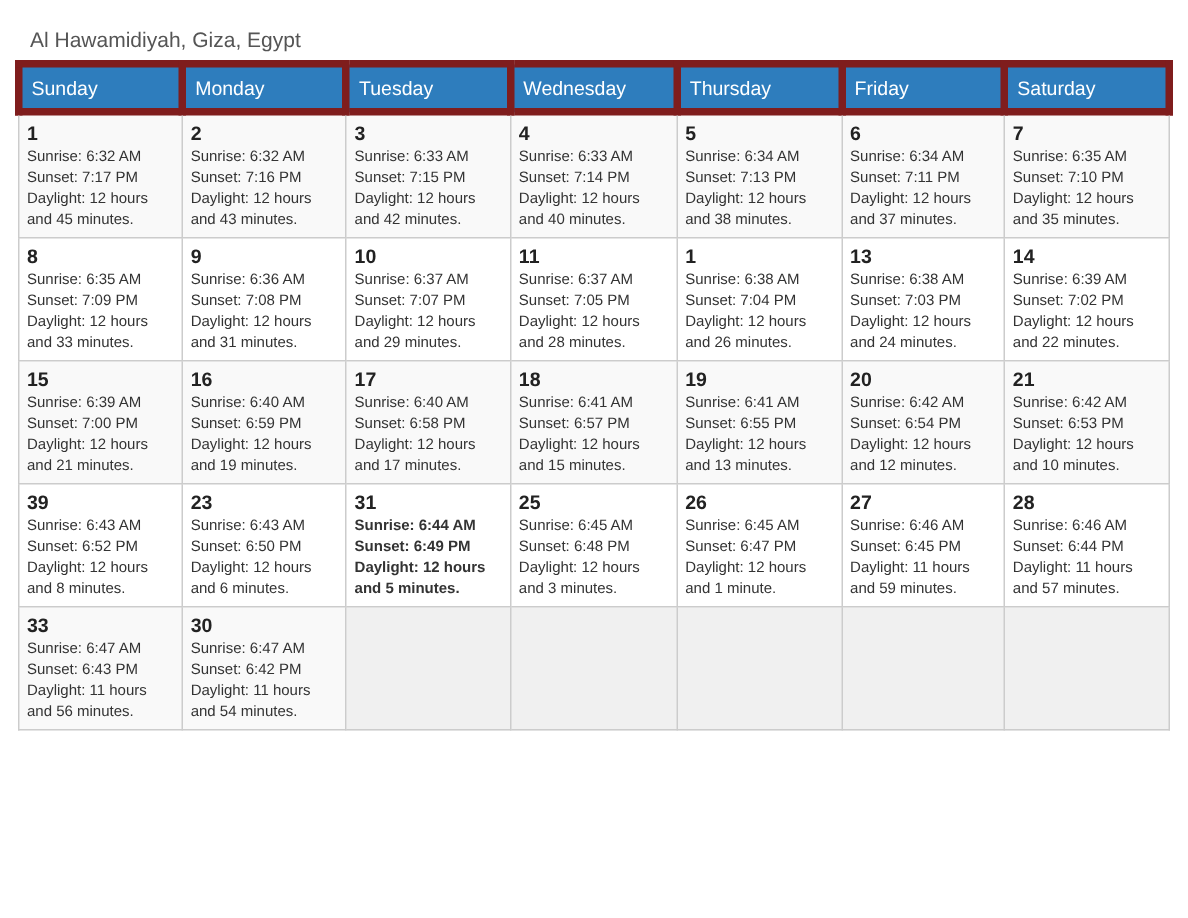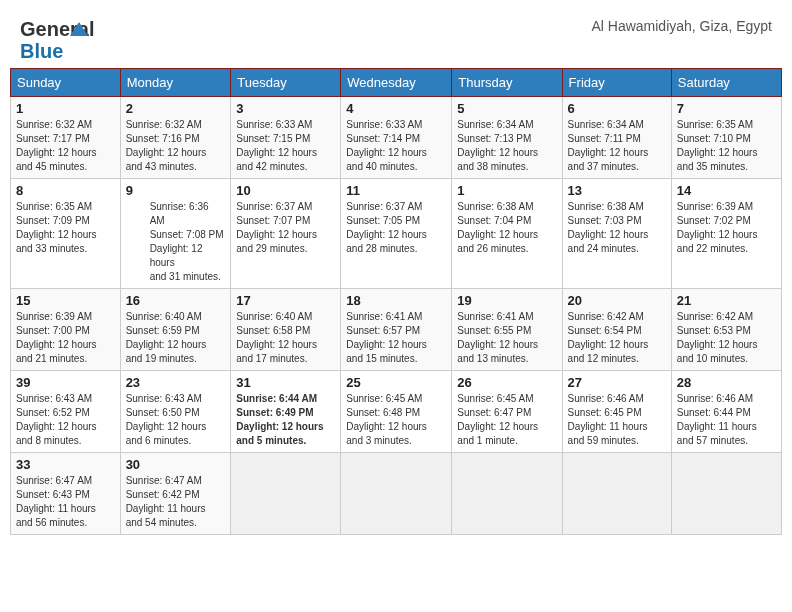--- a/index.html
+++ b/index.html
@@ -43,21 +43,21 @@
       border-collapse: collapse;
       font-size: 11px;
     }
     .calendar-table th {
       background: #2e7dbd;
       color: #fff;
       text-align: left;
       padding: 6px 6px;
       font-size: 13px;
       font-weight: normal;
-      border: 1px solid #7f1d1d;
+      border: 5px solid #7f1d1d;
     }
     .calendar-table td {
       border: 1px solid #ccc;
       padding: 4px 5px;
       vertical-align: top;
       width: 113px;
       min-height: 80px;
       background: #fff;
     }
     .calendar-table tr:nth-child(odd) td {
@@ -82,32 +82,20 @@
       background: #f0f0f0 !important;
     }
     
     .row-even td { background: #fff; }
     .row-odd td { background: #f5f5f5; }
   </style>
 </head>
 <body>
 
 <div class="header-area">
-  <div class="logo">
-    <div class="logo-icon">
-      <div style="display:flex;align-items:center;">
-        <div style="position:relative;width:52px;height:44px;">
-          <span style="font-size:20px;font-weight:bold;color:#333;position:absolute;top:0;left:0;">General</span>
-          <span style="font-size:20px;font-weight:bold;color:#1a6faa;position:absolute;top:22px;left:0;">Blue</span>
-
-          <div style="position:absolute;top:4px;left:50px;width:0;height:0;border-left:9px solid transparent;border-right:9px solid transparent;border-bottom:14px solid #2e7dbd;"></div>
-        </div>
-      </div>
-    </div>
-  </div>
   <div class="title-area">
     <div class="location">Al Hawamidiyah, Giza, Egypt</div>
   </div>
 </div>
 
 <table class="calendar-table">
   <thead>
     <tr>
       <th>Sunday</th>
       <th>Monday</th>
@@ -173,21 +161,21 @@
       <tr class="row-even">
         <td>
           <span class="day-num">8</span>
           <div class="day-info" style="white-space: pre-line;">Sunrise: 6:35 AM
 Sunset: 7:09 PM
 Daylight: 12 hours
 and 33 minutes.</div>
         </td>
         <td>
           <span class="day-num">9</span>
-          <div class="day-info" style="white-space: pre-line; margin-left: 24px;">Sunrise: 6:36 AM
+          <div class="day-info" style="white-space: pre-line;">Sunrise: 6:36 AM
 Sunset: 7:08 PM
 Daylight: 12 hours
 and 31 minutes.</div>
         </td>
         <td>
           <span class="day-num">10</span>
           <div class="day-info" style="white-space: pre-line;">Sunrise: 6:37 AM
 Sunset: 7:07 PM
 Daylight: 12 hours
 and 29 minutes.</div>

